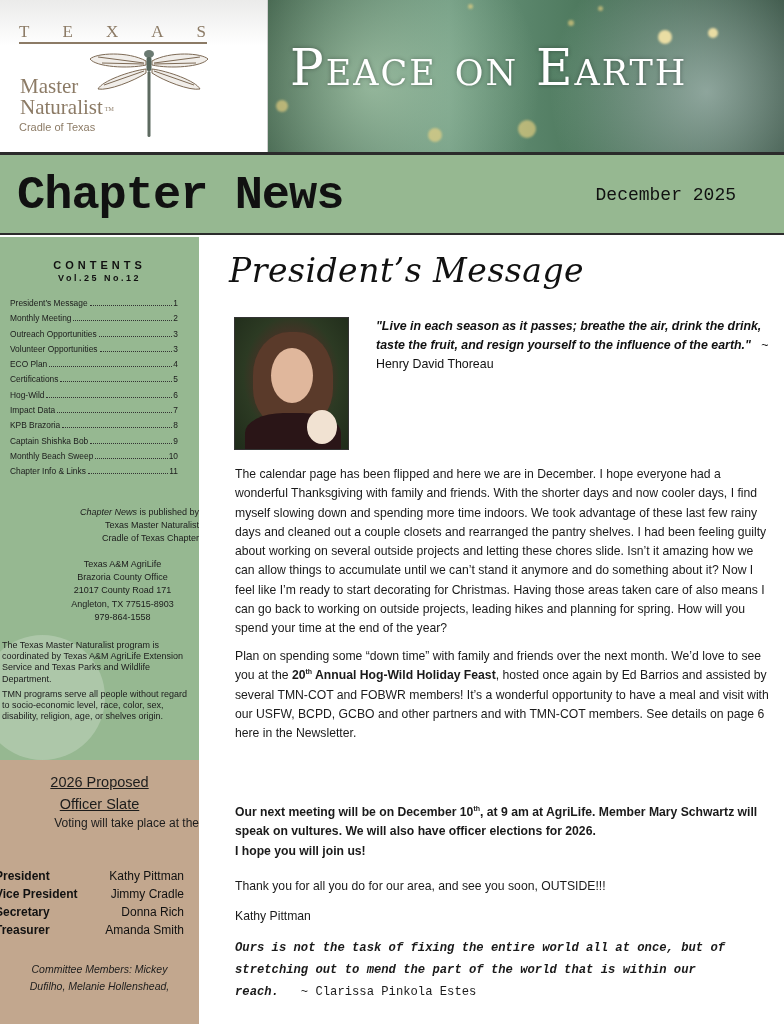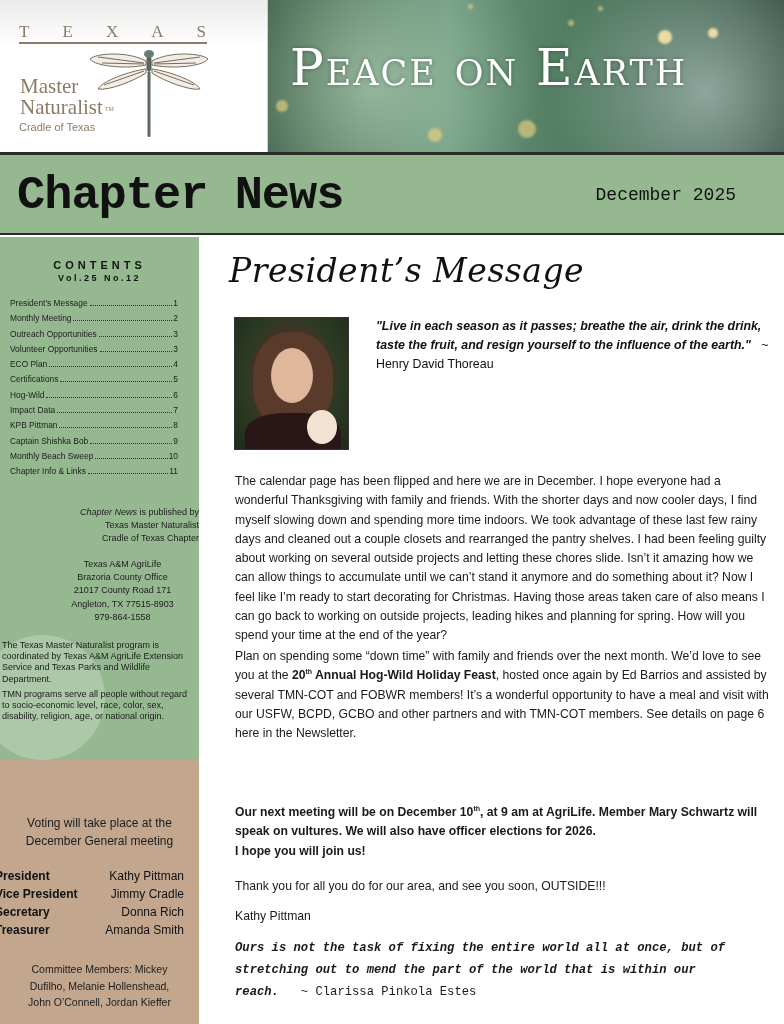--- a/index.html
+++ b/index.html
@@ -48,41 +48,41 @@
 
   .pub-block { position: absolute; left: 0; top: 269px; width: 199px; text-align: right; font-size: 9px; line-height: 13.2px; color: #1c1c1c; }
   .pub-block i { font-style: italic; }
   .addr-block { position: absolute; left: 0; top: 321px; width: 237px; text-align: center; font-size: 9px; line-height: 13.2px; color: #1c1c1c; padding-left: 8px; }
 
   .watermark { position: absolute; left: -20px; top: 398px; width: 125px; height: 125px; border-radius: 50%; background: rgba(255,255,255,0.22); }
   .tmn-block { position: absolute; left: 2px; top: 403px; width: 190px; font-size: 9px; line-height: 11.2px; color: #1c1c1c; }
   .tmn-block p + p { margin-top: 4px; }
 
   .slate-title { position: absolute; left: 0; top: 534px; width: 199px; text-align: center; font-size: 14.5px; line-height: 22px; text-decoration: underline; color: #1c1c1c; }
-  .slate-sub { position: absolute; left: 0; top: 577px; width: 199px; text-align: center; font-size: 12px; line-height: 18px; color: #1c1c1c; }
+  .slate-sub { position: absolute; left: 0; top: 577px; width: 199px; text-align: right; font-size: 12px; line-height: 18px; color: #1c1c1c; }
   .officers { position: absolute; left: 0; top: 630px; width: 184px; }
   .officer { display: flex; justify-content: space-between; font-size: 12px; line-height: 18px; color: #111; }
   .officer .role { font-weight: bold; margin-left: -5px; }
-  .committee { position: absolute; left: 0; top: 724px; width: 199px; text-align: center; font-size: 10.5px; line-height: 16.5px; color: #1c1c1c; }
+  .committee { position: absolute; left: 0; top: 724px; width: 199px; text-align: center; font-size: 10.5px; line-height: 16.5px; font-style: italic; color: #1c1c1c; }
 
   
   .main { position: absolute; left: 199px; top: 237px; width: 585px; height: 787px; }
   .pm-heading { position: absolute; left: 30px; top: 14px; font-family: "DejaVu Serif", serif; font-style: italic; font-size: 33px; color: #111; letter-spacing: 0.5px; font-weight: normal; }
   .portrait { position: absolute; left: 35px; top: 80px; width: 115px; height: 133px; border: 1px solid #333; overflow: hidden;
     background: radial-gradient(ellipse at 50% 45%, #c99d82 0%, #a0705a 18%, #4a3127 38%, #2c3a23 60%, #1f2b1a 100%); }
   .portrait .hair { position: absolute; left: 18px; top: 14px; width: 80px; height: 95px; border-radius: 45% 45% 40% 40%; background: #5a3a2a; }
   .portrait .face { position: absolute; left: 36px; top: 30px; width: 42px; height: 55px; border-radius: 50%; background: #e0b79c; }
   .portrait .body { position: absolute; left: 10px; top: 95px; width: 96px; height: 50px; border-radius: 40% 40% 0 0; background: #2a1517; }
   .portrait .corsage { position: absolute; left: 72px; top: 92px; width: 30px; height: 34px; border-radius: 50%; background: #f1e2d2; }
 
   .epigraph { position: absolute; left: 177px; top: 80px; width: 395px; font-size: 12.4px; line-height: 19px; color: #111; }
   .epigraph .q { font-weight: bold; font-style: italic; }
 
   .body-text { position: absolute; left: 36px; width: 540px; font-size: 12.2px; line-height: 19.3px; color: #1a1a1a; }
-  .p1 { top: 235px; }
+  .p1 { top: 228px; }
   .p2 { top: 410px; }
   .p3 { top: 566px; font-weight: bold; }
   .p4 { top: 640px; }
   .p5 { top: 670px; }
   .p6 { top: 700px; font-weight: bold; font-style: italic; line-height: 22px; font-family: Liberation Mono, monospace; }
   .p6 .attr { font-weight: normal; font-style: normal; }
   sup { font-size: 7px; vertical-align: super; line-height: 0; }
 </style>
 </head>
 <body>
@@ -174,21 +174,21 @@
         <span class="lbl">Hog-Wild</span>
         <span class="dots"></span>
         <span class="pg">6</span>
       </li>
     <li>
         <span class="lbl">Impact Data</span>
         <span class="dots"></span>
         <span class="pg">7</span>
       </li>
     <li>
-        <span class="lbl">KPB Pittman</span>
+        <span class="lbl">KPB Brazoria</span>
         <span class="dots"></span>
         <span class="pg">8</span>
       </li>
     <li>
         <span class="lbl">Captain Shishka Bob</span>
         <span class="dots"></span>
         <span class="pg">9</span>
       </li>
     <li>
         <span class="lbl">Monthly Beach Sweep</span>
@@ -212,26 +212,29 @@
     <div>Texas A&amp;M AgriLife</div>
     <div>Brazoria County Office</div>
     <div>21017 County Road 171</div>
     <div>Angleton, TX 77515-8903</div>
     <div>979-864-1558</div>
   </div>
 
   <div class="watermark"></div>
   <div class="tmn-block">
     <p>The Texas Master Naturalist program is coordinated by Texas A&amp;M AgriLife Extension Service and Texas Parks and Wildlife Department.</p>
-    <p>TMN programs serve all people without regard to socio-economic level, race, color, sex, disability, religion, age, or national origin.</p>
-  </div>
-
+    <p>TMN programs serve all people without regard to socio-economic level, race, color, sex, disability, religion, age, or shelves origin.</p>
+  </div>
+
+  <div class="slate-title">
+    <div>2026 Proposed</div>
+    <div>Officer Slate</div>
+  </div>
   <div class="slate-sub">
     <div>Voting will take place at the</div>
-    <div>December General meeting</div>
   </div>
   <div class="officers">
     <div class="officer">
         <span class="role">President</span>
         <span>Kathy Pittman</span>
       </div>
     <div class="officer">
         <span class="role">Vice President</span>
         <span>Jimmy Cradle</span>
       </div>
@@ -240,21 +243,20 @@
         <span>Donna Rich</span>
       </div>
     <div class="officer">
         <span class="role">Treasurer</span>
         <span>Amanda Smith</span>
       </div>
   </div>
   <div class="committee">
     <div>Committee Members: Mickey</div>
     <div>Dufilho, Melanie Hollenshead,</div>
-    <div>John O’Connell, Jordan Kieffer</div>
   </div>
 </aside>
 
 <main class="main">
   <h2 class="pm-heading">President’s Message</h2>
 
   <div class="portrait" title="Photo of Kathy Pittman">
     <div class="hair"></div>
     <div class="face"></div>
     <div class="body"></div>

